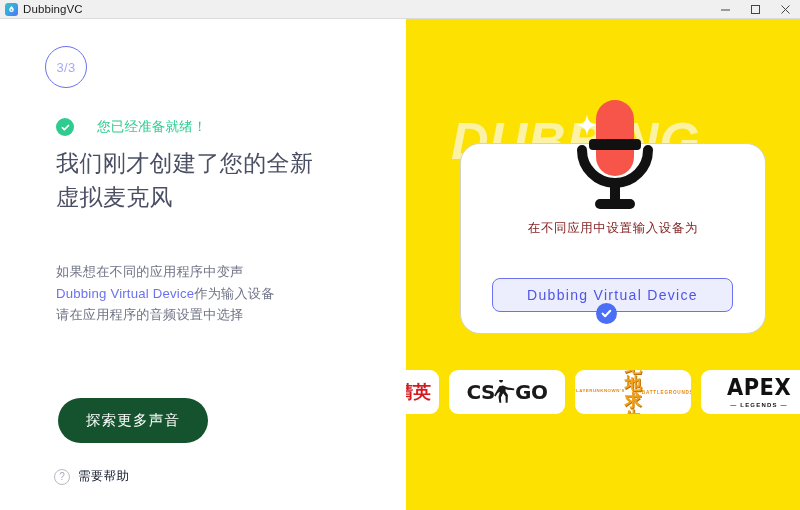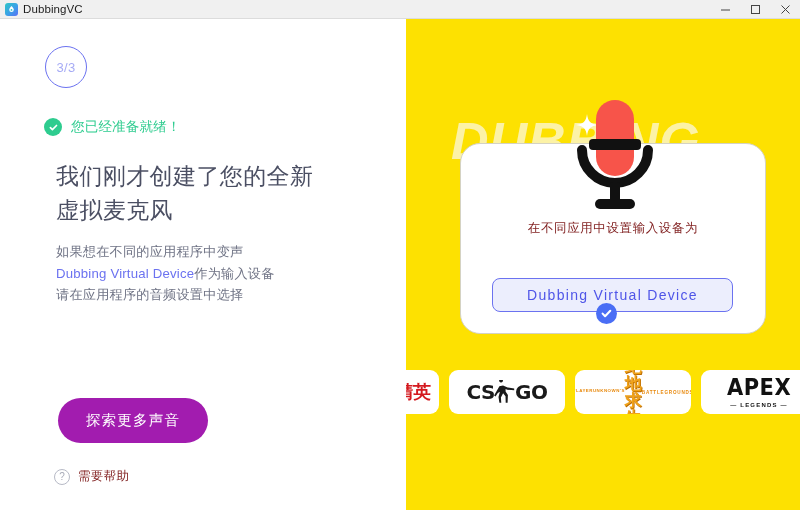--- a/index.html
+++ b/index.html
@@ -84,73 +84,73 @@
     box-sizing: border-box;
     display: flex;
     align-items: center;
     justify-content: center;
     font-size: 13px;
     color: #a6abf5;
     letter-spacing: 0.3px;
   }
   .ready-row {
     position: absolute;
-    left: 44px;
+    left: 56px;
     top: 99px;
     display: flex;
     align-items: flex-start;
-    gap: 9px;
+    gap: 23px;
   }
   .ready-check {
     width: 18px;
     height: 18px;
     border-radius: 50%;
     background: #2ecc8f;
     display: flex;
     align-items: center;
     justify-content: center;
     flex: none;
   }
   .ready-check svg { display: block; }
   .ready-text {
     font-size: 13.5px;
     color: #2ecc8f;
     letter-spacing: 0.2px;
   }
   .headline {
     position: absolute;
     left: 56px;
-    top: 140px;
+    top: 127px;
     width: 320px;
     font-size: 23px;
     line-height: 34px;
     color: #4b4f63;
     letter-spacing: 0.4px;
   }
   .headline span { display: block; }
   .body-copy {
     position: absolute;
     left: 56px;
-    top: 222px;
+    top: 242px;
     width: 320px;
     font-size: 13.2px;
     line-height: 21.5px;
     color: #6f7385;
     letter-spacing: 0.2px;
   }
   .body-copy .line { display: block; white-space: nowrap; }
   .devlink { color: #6b72f0; }
   .cta-button {
     position: absolute;
     left: 58px;
     top: 379px;
     width: 150px;
     height: 45px;
     border-radius: 23px;
-    background: #a21caf;
+    background: #14532d;
     border: none;
     color: #ffffff;
     font-size: 14.5px;
     letter-spacing: 1.2px;
     font-family: inherit;
     cursor: pointer;
     display: flex;
     align-items: center;
     justify-content: center;
     padding: 0;
@@ -172,21 +172,21 @@
     box-sizing: border-box;
     display: flex;
     align-items: center;
     justify-content: center;
     font-size: 10px;
     color: #a8abb8;
     flex: none;
   }
   .help-text {
     font-size: 12.5px;
-    color: #7f1d1d;
+    color: #0f172a;
     letter-spacing: 0.3px;
   }
 
   
   .right-pane {
     position: absolute;
     top: 19px;
     left: 406px;
     width: 394px;
     height: 491px;

